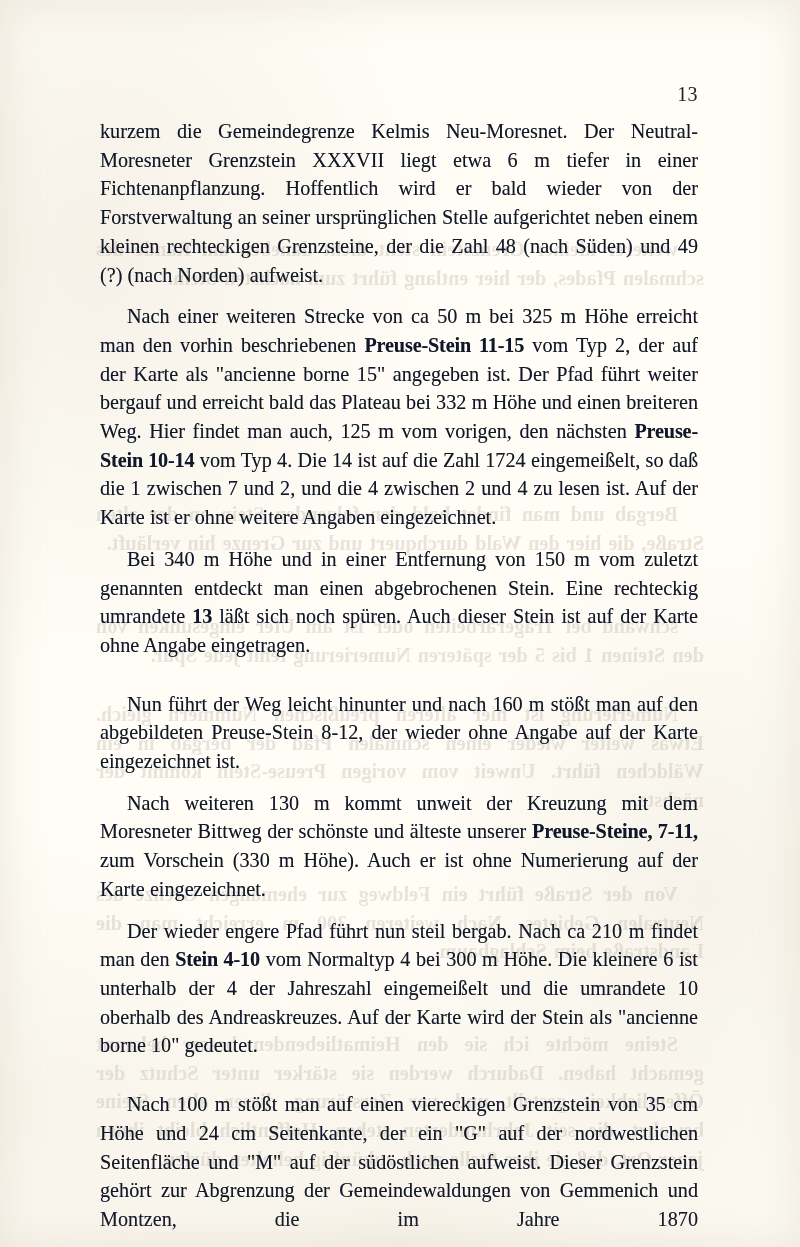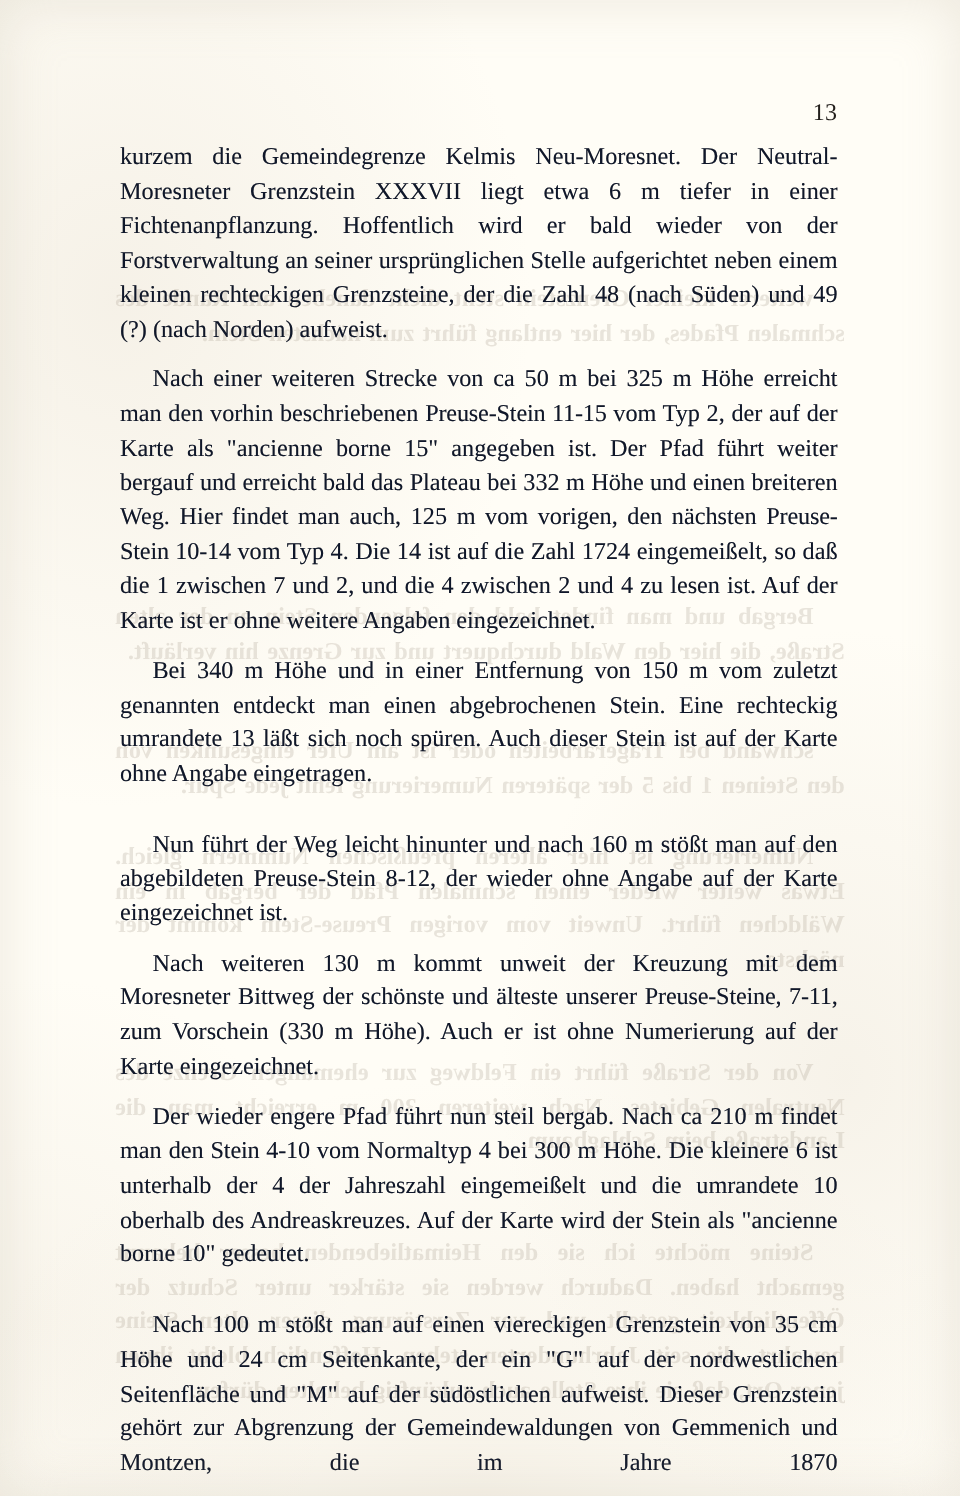--- a/index.html
+++ b/index.html
@@ -102,21 +102,21 @@
     margin: 0;
     text-indent: 27px;
     
     text-shadow: 0 0 0.55px rgba(36,31,27,0.42);
   }
   .textblock p.no-indent { text-indent: 0; }
   .textblock p.gap-small { margin-top: 13px; }
   .textblock p.gap-large { margin-top: 30px; }
 
   .textblock b {
-    font-weight: 400;
+    font-weight: 700;
     letter-spacing: -0.15px;
   }
 
   
   .textblock p:last-child { text-align-last: justify; font-family: Liberation Serif, serif; }
 </style>
 </head>
 <body>
 
 <div class="page">

